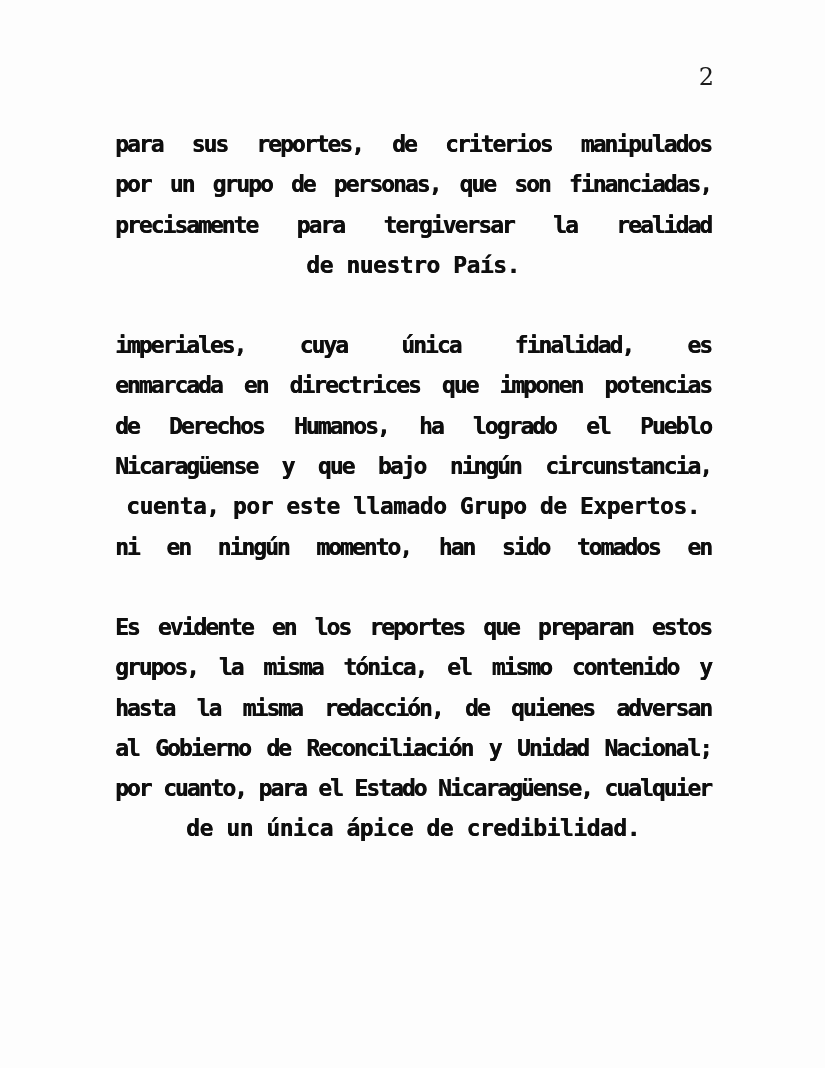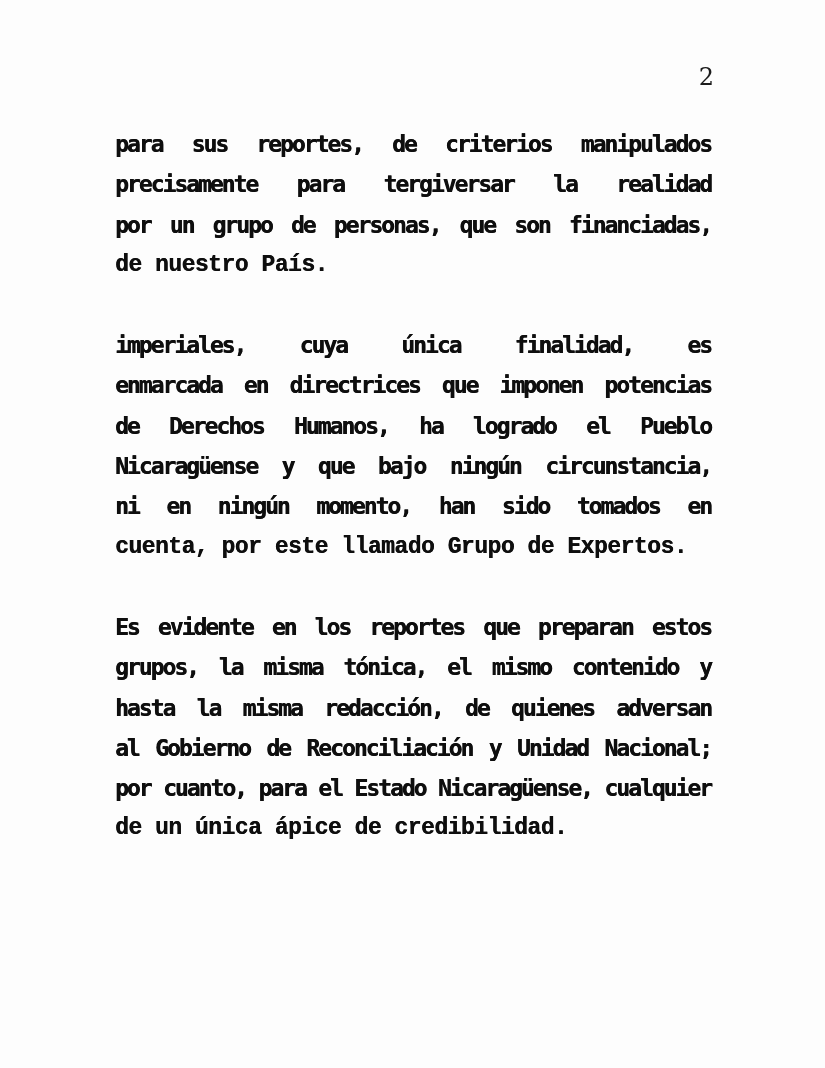--- a/index.html
+++ b/index.html
@@ -51,48 +51,47 @@
     text-shadow: 0.4px 0 0 currentColor;
   }
 
   .line.fill {
     white-space: normal;
     text-align: justify;
     text-align-last: justify;
   }
 
   .line.last {
-    text-align: left;
+    text-align: center;
     letter-spacing: -0.5px;
-    font-family: Liberation Mono, monospace;
   }
 </style>
 </head>
 <body>
 
 <div class="page">
 
   <div class="page-number">2</div>
 
   <div class="content">
 
     <div class="para">
       <div class="line fill">para sus reportes, de criterios manipulados</div>
+      <div class="line fill">por un grupo de personas, que son financiadas,</div>
       <div class="line fill">precisamente para tergiversar la realidad</div>
-      <div class="line fill">por un grupo de personas, que son financiadas,</div>
       <div class="line last">de nuestro País.</div>
     </div>
 
     <div class="para">
       <div class="line fill">imperiales, cuya única finalidad, es</div>
       <div class="line fill">enmarcada en directrices que imponen potencias</div>
       <div class="line fill">de Derechos Humanos, ha logrado el Pueblo</div>
       <div class="line fill">Nicaragüense y que bajo ningún circunstancia,</div>
+      <div class="line last">cuenta, por este llamado Grupo de Expertos.</div>
       <div class="line fill">ni en ningún momento, han sido tomados en</div>
-      <div class="line last">cuenta, por este llamado Grupo de Expertos.</div>
     </div>
 
     <div class="para">
       <div class="line fill">Es evidente en los reportes que preparan estos</div>
       <div class="line fill">grupos, la misma tónica, el mismo contenido y</div>
       <div class="line fill">hasta la misma redacción, de quienes adversan</div>
       <div class="line fill">al Gobierno de Reconciliación y Unidad Nacional;</div>
       <div class="line fill">por cuanto, para el Estado Nicaragüense, cualquier</div>
       <div class="line last">de un única ápice de credibilidad.</div>
     </div>

